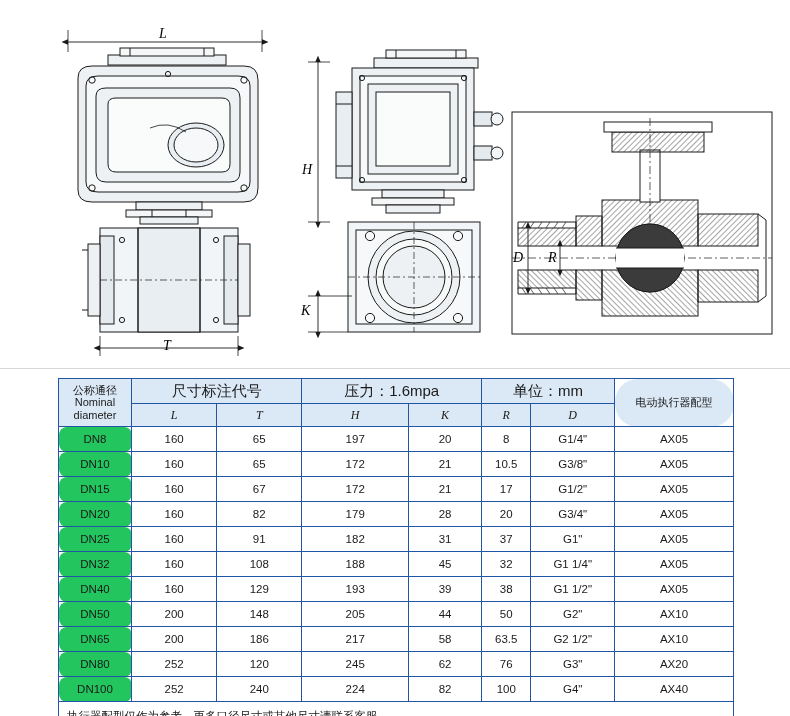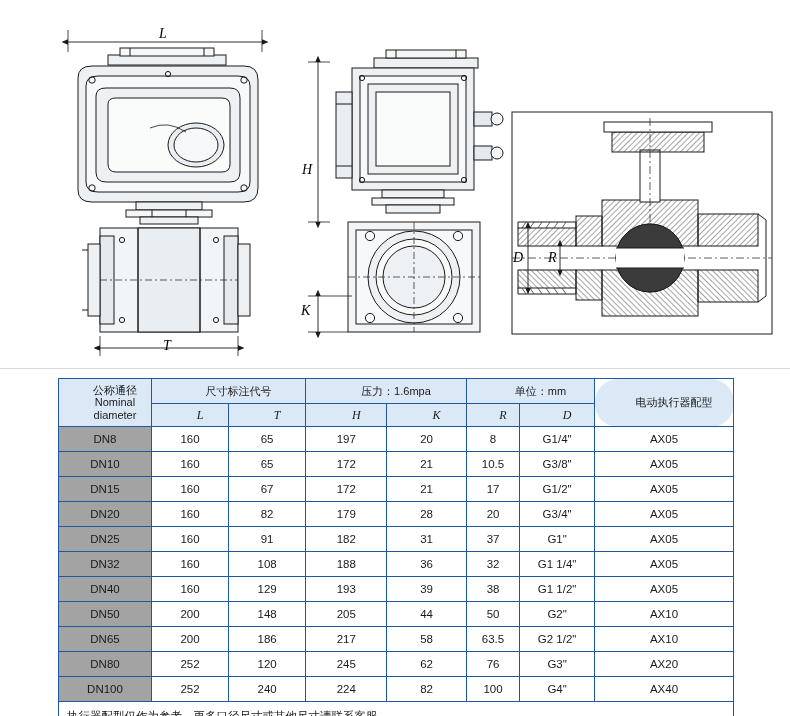--- a/index.html
+++ b/index.html
@@ -26,24 +26,24 @@
   table{border-collapse:collapse;width:676px;font-size:11.5px;}
   table td,table th{
     border:1px solid #2255a4;
     text-align:center;
     color:#1a1a1a;
     font-weight:normal;
     padding:0;
     height:24px;
     background:#ffffff;
   }
-  thead td{background:#dbe9f7;padding-left:20px;}
-  td.firstcol{background:#a3a3a3;}
+  thead td{background:#dbe9f7;}
+  td.firstcol{background:#22c55e;border-radius:8px;}
   .hdr-nominal{width:72px;line-height:1.15;font-size:11px;}
-  .hdr-span{font-size:11px;}
+  .hdr-span{font-size:15px;}
   .hdr-act{width:118px;font-size:11px;border-radius:23px;}
   .note td{
     text-align:left;
     padding:6px 8px;
     font-size:11.5px;
     line-height:1.4;
     height:auto;
     background:#ffffff;
   }
   .sub td{height:22px;font-family:"Liberation Serif", serif;font-style:italic;font-size:12px;}
@@ -305,21 +305,21 @@
           <td>31</td>
           <td>37</td>
           <td>G1"</td>
           <td>AX05</td>
         </tr>
         <tr>
           <td class="firstcol">DN32</td>
           <td>160</td>
           <td>108</td>
           <td>188</td>
-          <td>36</td>
+          <td>45</td>
           <td>32</td>
           <td>G1 1/4"</td>
           <td>AX05</td>
         </tr>
         <tr>
           <td class="firstcol">DN40</td>
           <td>160</td>
           <td>129</td>
           <td>193</td>
           <td>39</td>

